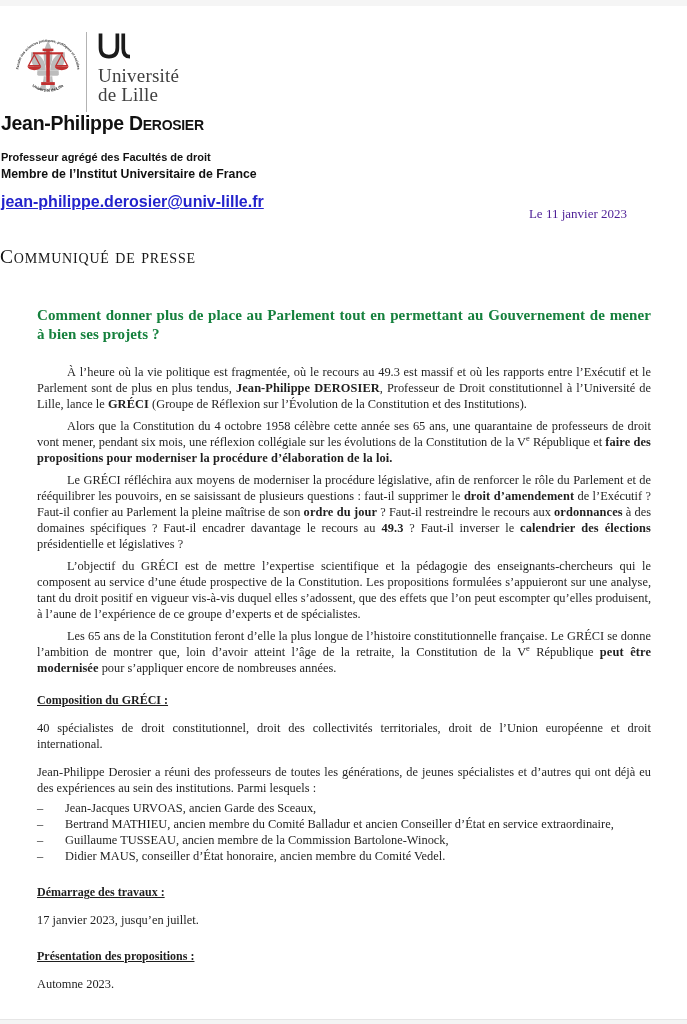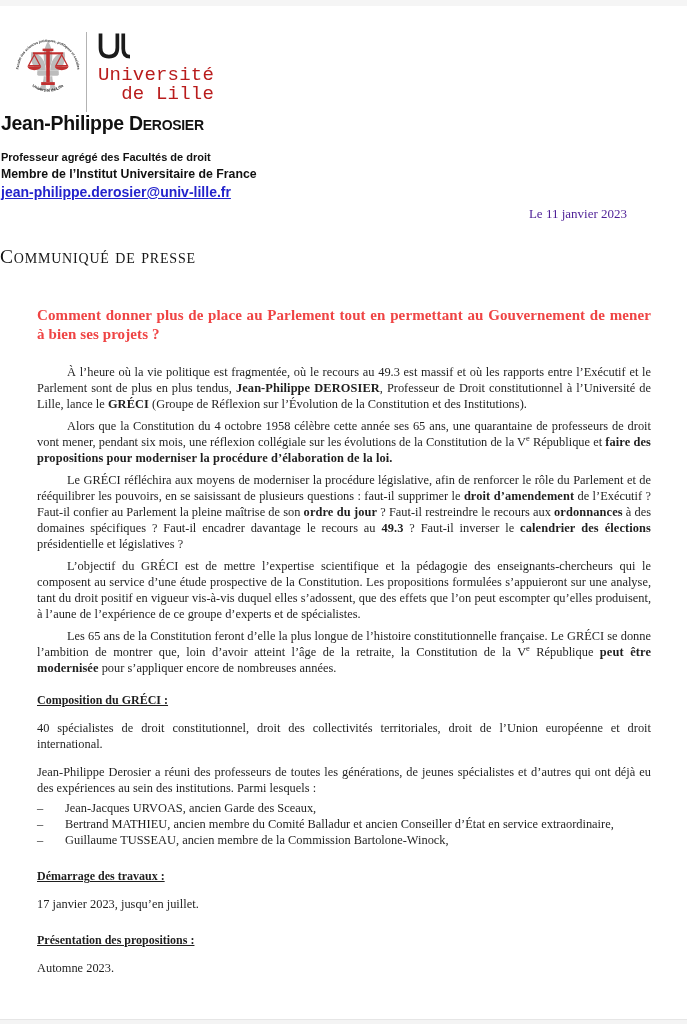--- a/index.html
+++ b/index.html
@@ -4,39 +4,39 @@
 <style>
   html,body{margin:0;padding:0;background:#eaeaea;}
   .page{position:relative;width:687px;height:1024px;background:#ffffff;overflow:hidden;
         font-family:"Liberation Serif","DejaVu Serif",serif;color:#1f1f1f;}
   .edge-top{position:absolute;top:0;left:0;width:100%;height:6px;background:#f5f5f5;}
   .edge-bottom{position:absolute;bottom:0;left:0;width:100%;height:4px;background:#f4f4f4;border-top:1px solid #e6e6e6;}
 
   
   .crest{position:absolute;left:12px;top:26px;}
   .lh-divider{position:absolute;left:86px;top:32px;width:1px;height:80px;background:#b3b3b3;}
-  .wordmark{position:absolute;left:98px;top:33px;font-family:Liberation Mono, monospace;color:#b91c1c;text-align:right;}
+  .wordmark{position:absolute;left:98px;top:33px;font-family:Liberation Serif, serif;color:#404040;}
   .wordmark .wm-logo{display:block;margin-bottom:5px;}
   .wm-line{font-size:19px;line-height:19px;letter-spacing:0.2px;}
   .author{position:absolute;left:1px;top:111px;font-family:"Liberation Sans","DejaVu Sans",sans-serif;color:#111;}
   .author-name{font-size:19.5px;font-weight:bold;letter-spacing:-0.3px;line-height:24px;}
   .author-name .lastname{font-variant:small-caps;}
   .author-role1{font-size:11px;font-weight:bold;line-height:17px;margin-top:14px;}
   .author-role2{font-size:12.3px;font-weight:bold;line-height:16px;}
-  .author-email{display:inline-block;font-size:14px;font-weight:bold;color:#2323cc;
-                text-decoration:underline;line-height:16px;margin-top:2px;cursor:pointer;}
+  .author-email{display:inline-block;font-size:16px;font-weight:bold;color:#2323cc;
+                text-decoration:underline;line-height:16px;margin-top:12px;cursor:pointer;}
 
   
   .date-line{position:absolute;top:206px;right:60px;font-size:13px;color:#4c1d95;}
   .doc-title{position:absolute;top:246px;left:0;width:658px;
              font-variant:small-caps;font-size:19.5px;letter-spacing:0.8px;color:#161616;}
 
   
   .body{position:absolute;left:37px;top:306px;width:614px;font-size:12.4px;line-height:16px;}
-  .headline{font-size:15px;font-weight:bold;line-height:19px;text-align:justify;margin:0 0 20px 0;color:#ef4444;}
+  .headline{font-size:15px;font-weight:bold;line-height:19px;text-align:justify;margin:0 0 20px 0;color:#15803d;}
   .par{margin:0 0 6px 0;text-align:justify;text-indent:30px;}
   .par b,.headline{letter-spacing:0.1px;}
   sup{font-size:8.5px;line-height:0;}
   .sec-title{font-size:12px;font-weight:bold;text-decoration:underline;margin:16px 0 6px 0;}
   .sec-title.mt-lg{margin-top:20px;}
   .plain{margin:12px 0 4px 0;text-align:justify;}
   .members{margin:0;}
   .member{padding-left:28px;text-indent:-28px;text-align:justify;}
   .member .dash{display:inline-block;width:28px;text-indent:0;}
 </style>
@@ -119,20 +119,21 @@
         <p class="par"><span>Les 65 ans de la Constitution feront d’elle la plus longue de l’histoire constitutionnelle française. Le GRÉCI se donne l’ambition de montrer que, loin d’avoir atteint l’âge de la retraite, la Constitution de la V</span><span><sup>e</sup></span><span> République </span><b>peut être modernisée</b><span> pour s’appliquer encore de nombreuses années.</span></p>
       </div>
 
     <h2 class="sec-title">Composition du GRÉCI :</h2>
     <p class="plain">40 spécialistes de droit constitutionnel, droit des collectivités territoriales, droit de l’Union européenne et droit international.</p>
     <p class="plain">Jean-Philippe Derosier a réuni des professeurs de toutes les générations, de jeunes spécialistes et d’autres qui ont déjà eu des expériences au sein des institutions. Parmi lesquels :</p>
     <div class="members">
         <div class="member"><span class="dash">–</span><span>Jean-Jacques URVOAS, ancien Garde des Sceaux,</span></div>
         <div class="member"><span class="dash">–</span><span>Bertrand MATHIEU, ancien membre du Comité Balladur et ancien Conseiller d’État en service extraordinaire,</span></div>
         <div class="member"><span class="dash">–</span><span>Guillaume TUSSEAU, ancien membre de la Commission Bartolone-Winock,</span></div>
+        <div class="member"><span class="dash">–</span><span>Didier MAUS, conseiller d’État honoraire, ancien membre du Comité Vedel.</span></div>
       </div>
 
     <h2 class="sec-title mt-lg">Démarrage des travaux :</h2>
     <p class="plain">17 janvier 2023, jusqu’en juillet.</p>
 
     <h2 class="sec-title mt-lg">Présentation des propositions :</h2>
     <p class="plain">Automne 2023.</p>
   </main>
 
   <div class="edge-bottom"></div>

